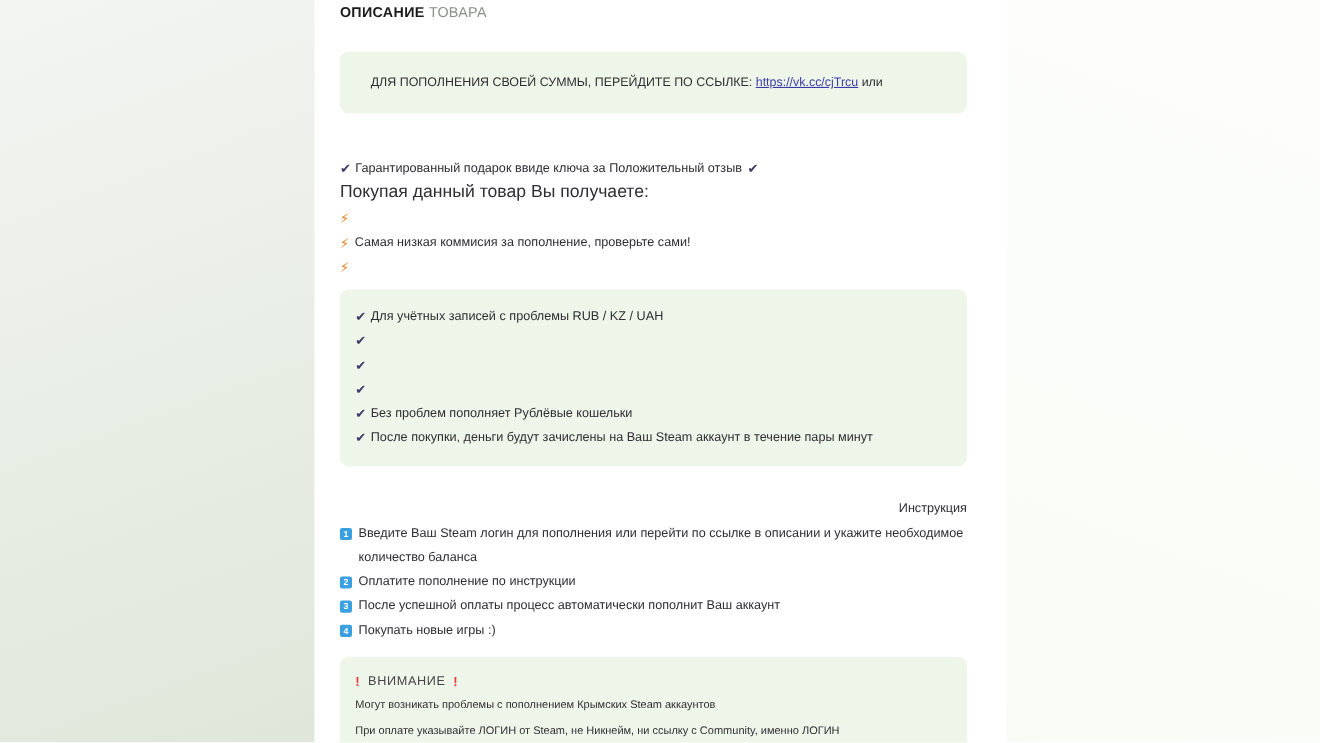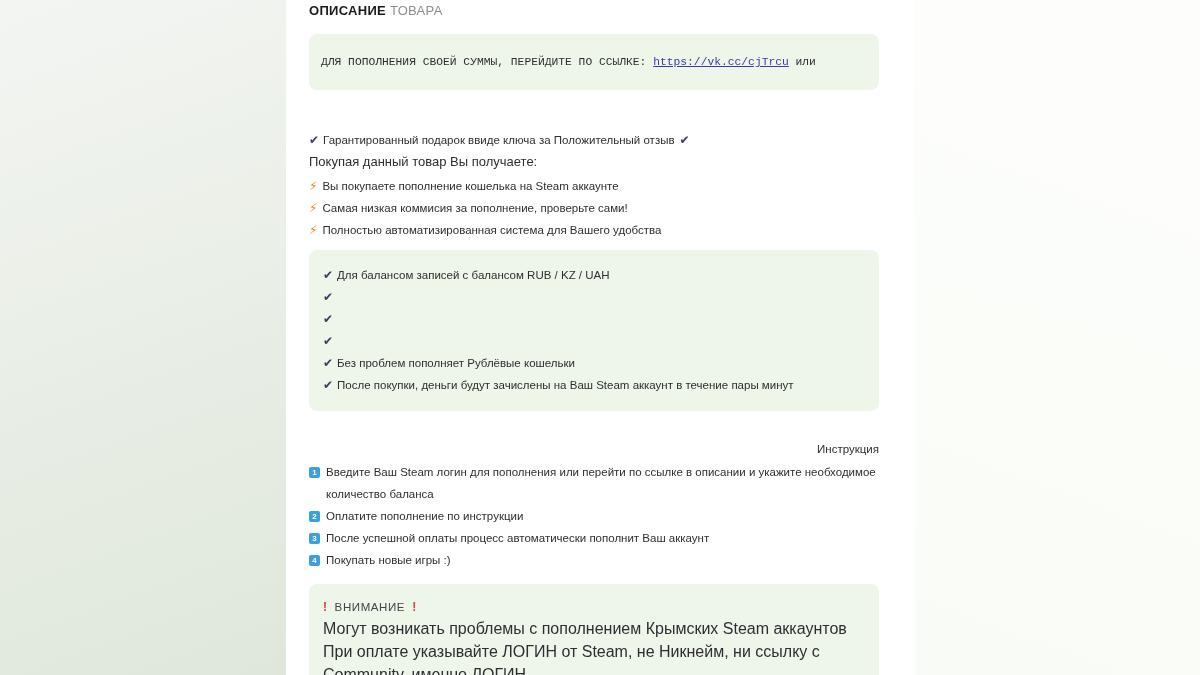--- a/index.html
+++ b/index.html
@@ -61,43 +61,42 @@
     color: #8a8f8a;
   }
 
   
   .green-box {
     background: #eef6e9;
     border-radius: 8px;
     box-sizing: border-box;
   }
   .green-box--links {
-    margin-top: 17px;
-    padding: 17px 12px 16px 12px;
-    font-family: Liberation Mono, monospace;
+    margin-top: 30px;
+    padding: 17px 12px 16px 28px;
   }
   .green-box--features {
     margin-top: 9px;
     padding: 14px 12px 15px 14px;
   }
   .green-box--warning {
     margin-top: 13px;
     padding: 13px 12px 14px 14px;
   }
 
   
   .row {
     font-size: 11.5px;
     color: #2e2e33;
     line-height: 22px;
     display: flex;
     align-items: flex-start;
   }
   .row-plain {
-    font-size: 13px;
+    font-size: 16px;
     color: #2e2e33;
     line-height: 22px;
   }
 
   .link-line {
     font-size: 11.3px;
     color: #2f2f33;
     line-height: 23px;
   }
   a.ext-link {
@@ -171,21 +170,21 @@
   .warn-title {
     font-size: 11.5px;
     color: #444449;
     line-height: 20px;
     letter-spacing: 0.6px;
     display: flex;
     align-items: center;
     gap: 7px;
   }
   .warn-line {
-    font-size: 16px;
+    font-size: 10px;
     color: #2e2e33;
     line-height: 23px;
   }
 </style>
 </head>
 <body>
 
 <div class="bg-left"></div>
 <div class="bg-center"></div>
 <div class="bg-right"></div>
@@ -211,37 +210,35 @@
       <span class="ic ic-check">✔</span>
       <span>Гарантированный подарок ввиде ключа за Положительный отзыв</span>
       <span class="ic ic-check-trail">✔</span>
     </div>
 
     <div class="row-plain">Покупая данный товар Вы получаете:</div>
 
     <div class="bullets">
       <div class="row">
         <span class="ic ic-bolt">⚡</span>
-        <span>Вы покупаете пополнение кошелька на Steam аккаунте</span>
       </div>
       <div class="row">
         <span class="ic ic-bolt">⚡</span>
         <span>Самая низкая коммисия за пополнение, проверьте сами!</span>
       </div>
       <div class="row">
         <span class="ic ic-bolt">⚡</span>
-        <span>Полностью автоматизированная система для Вашего удобства</span>
       </div>
     </div>
   </div>
 
   <div class="green-box green-box--features">
     <div class="row">
       <span class="ic ic-check">✔</span>
-      <span>Для балансом записей с балансом RUB / KZ / UAH</span>
+      <span>Для учётных записей с проблемы RUB / KZ / UAH</span>
     </div>
     <div class="row">
       <span class="ic ic-check">✔</span>
     </div>
     <div class="row">
       <span class="ic ic-check">✔</span>
     </div>
     <div class="row">
       <span class="ic ic-check">✔</span>
     </div>

